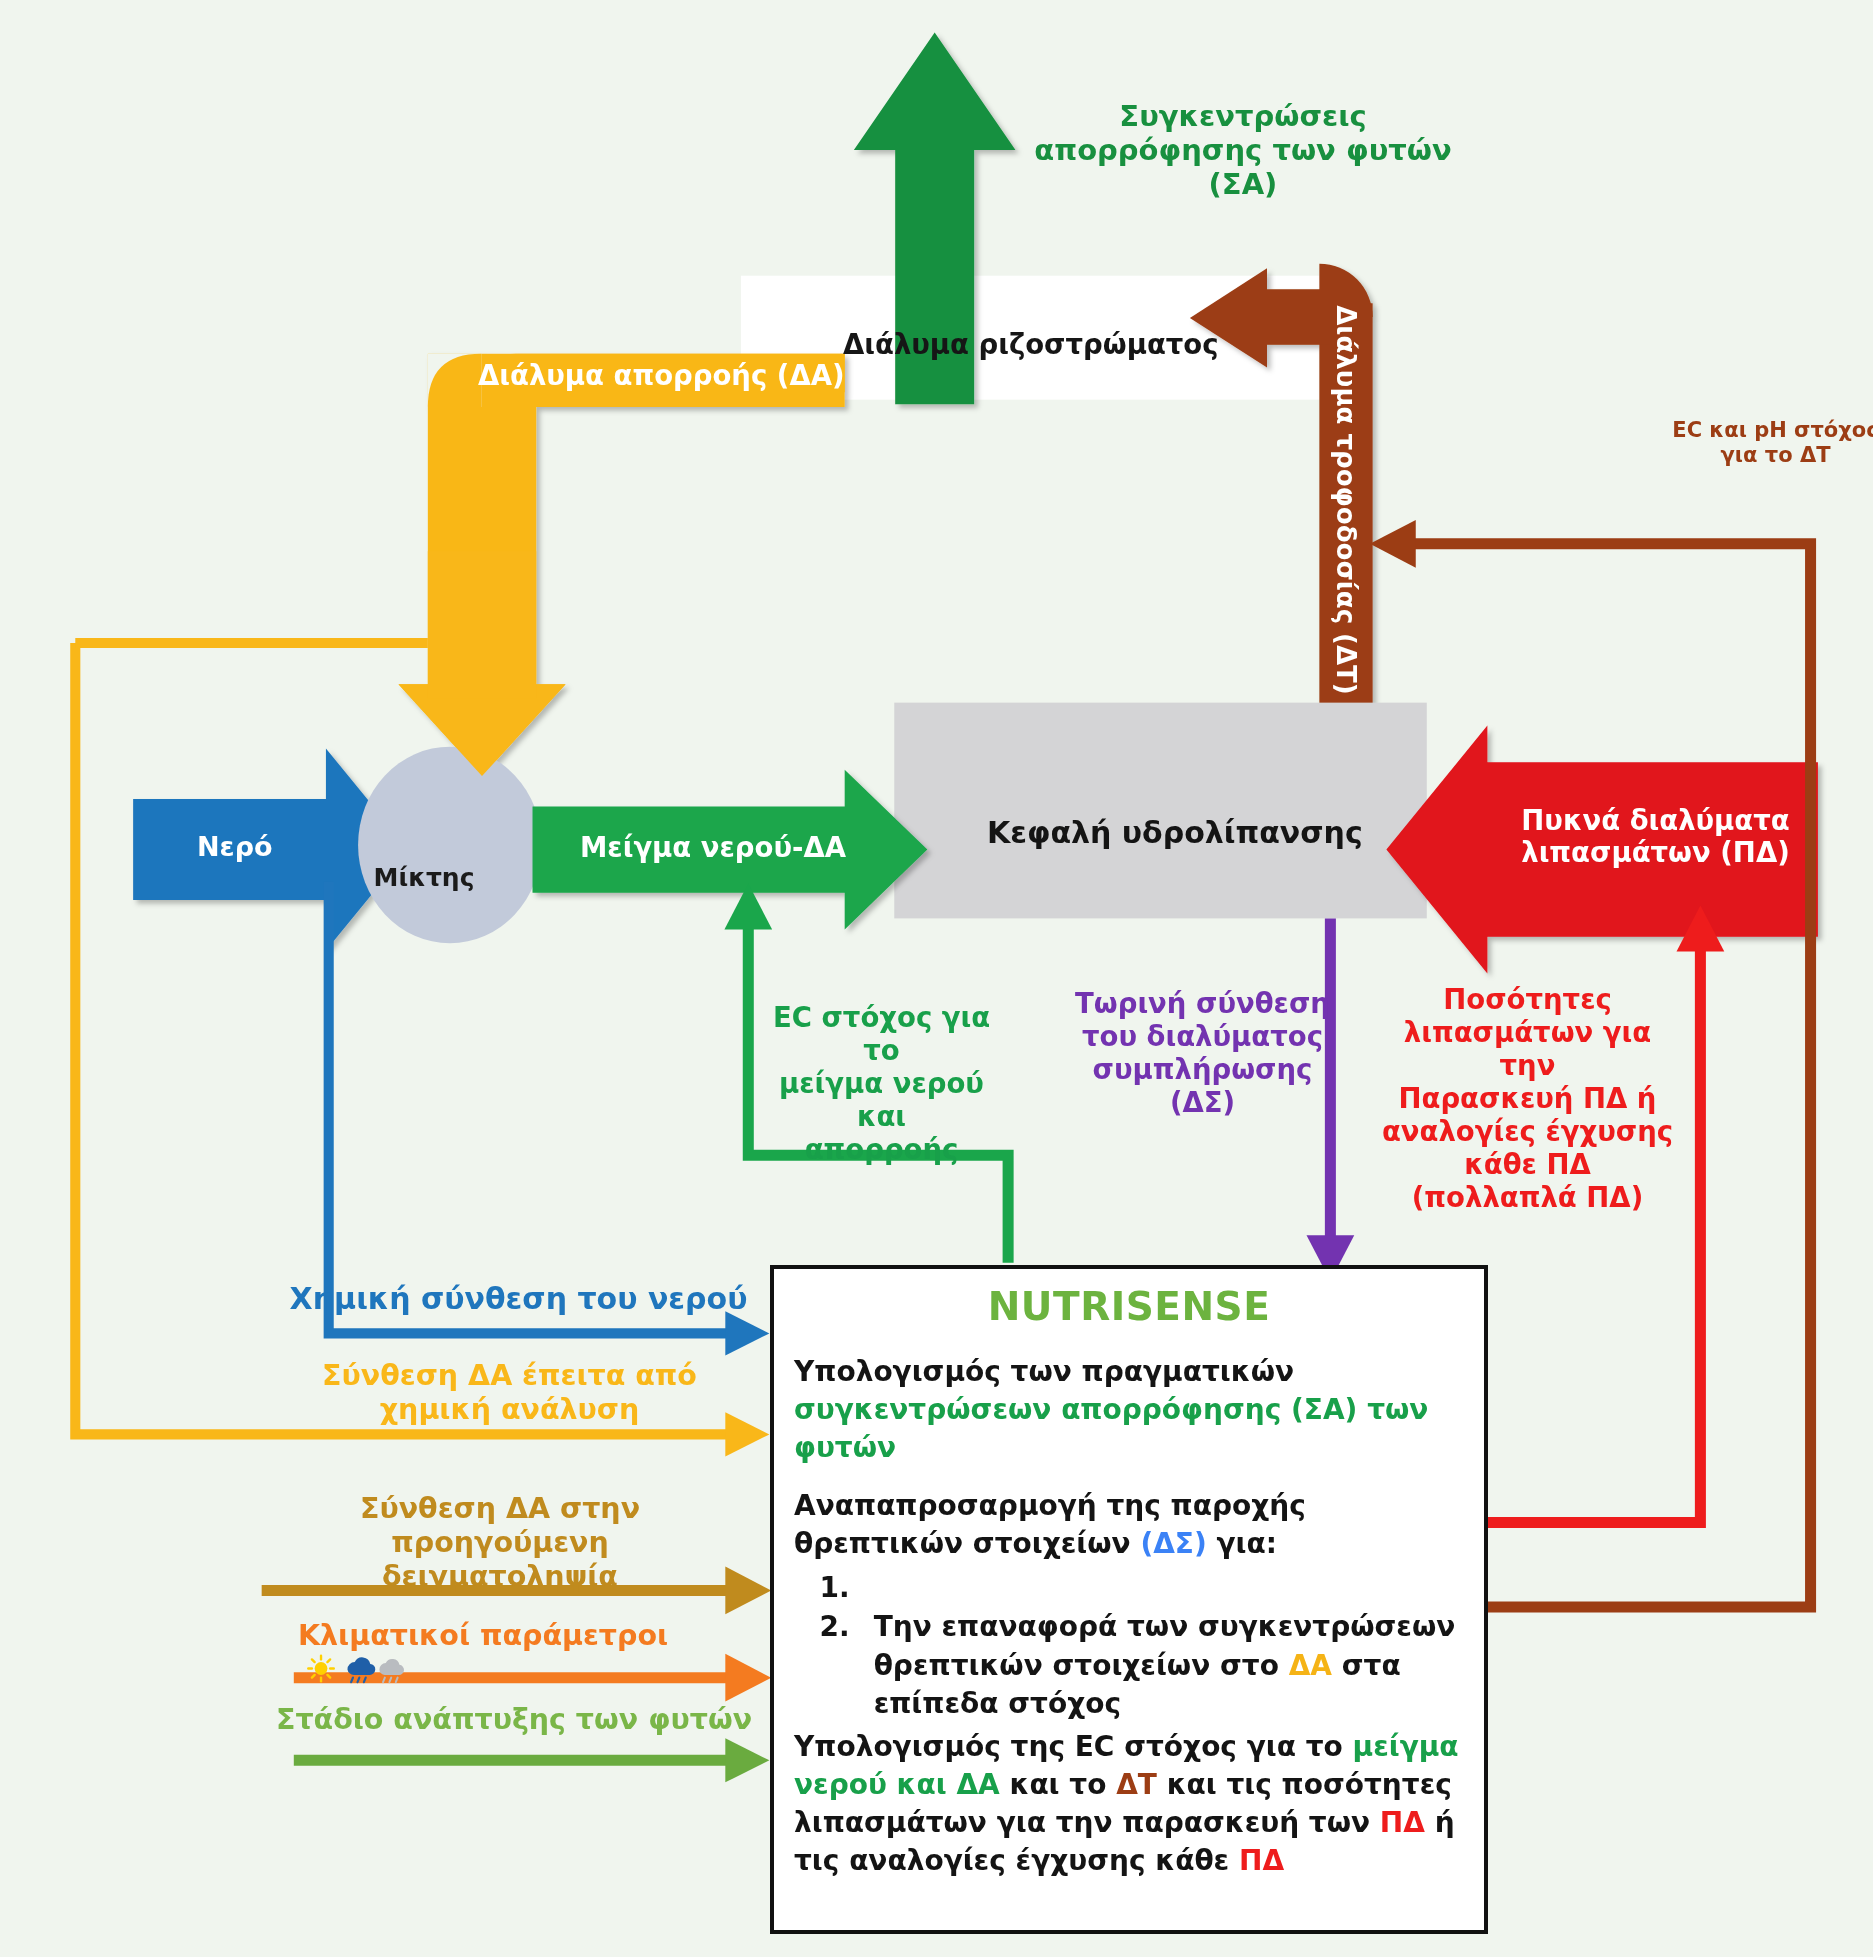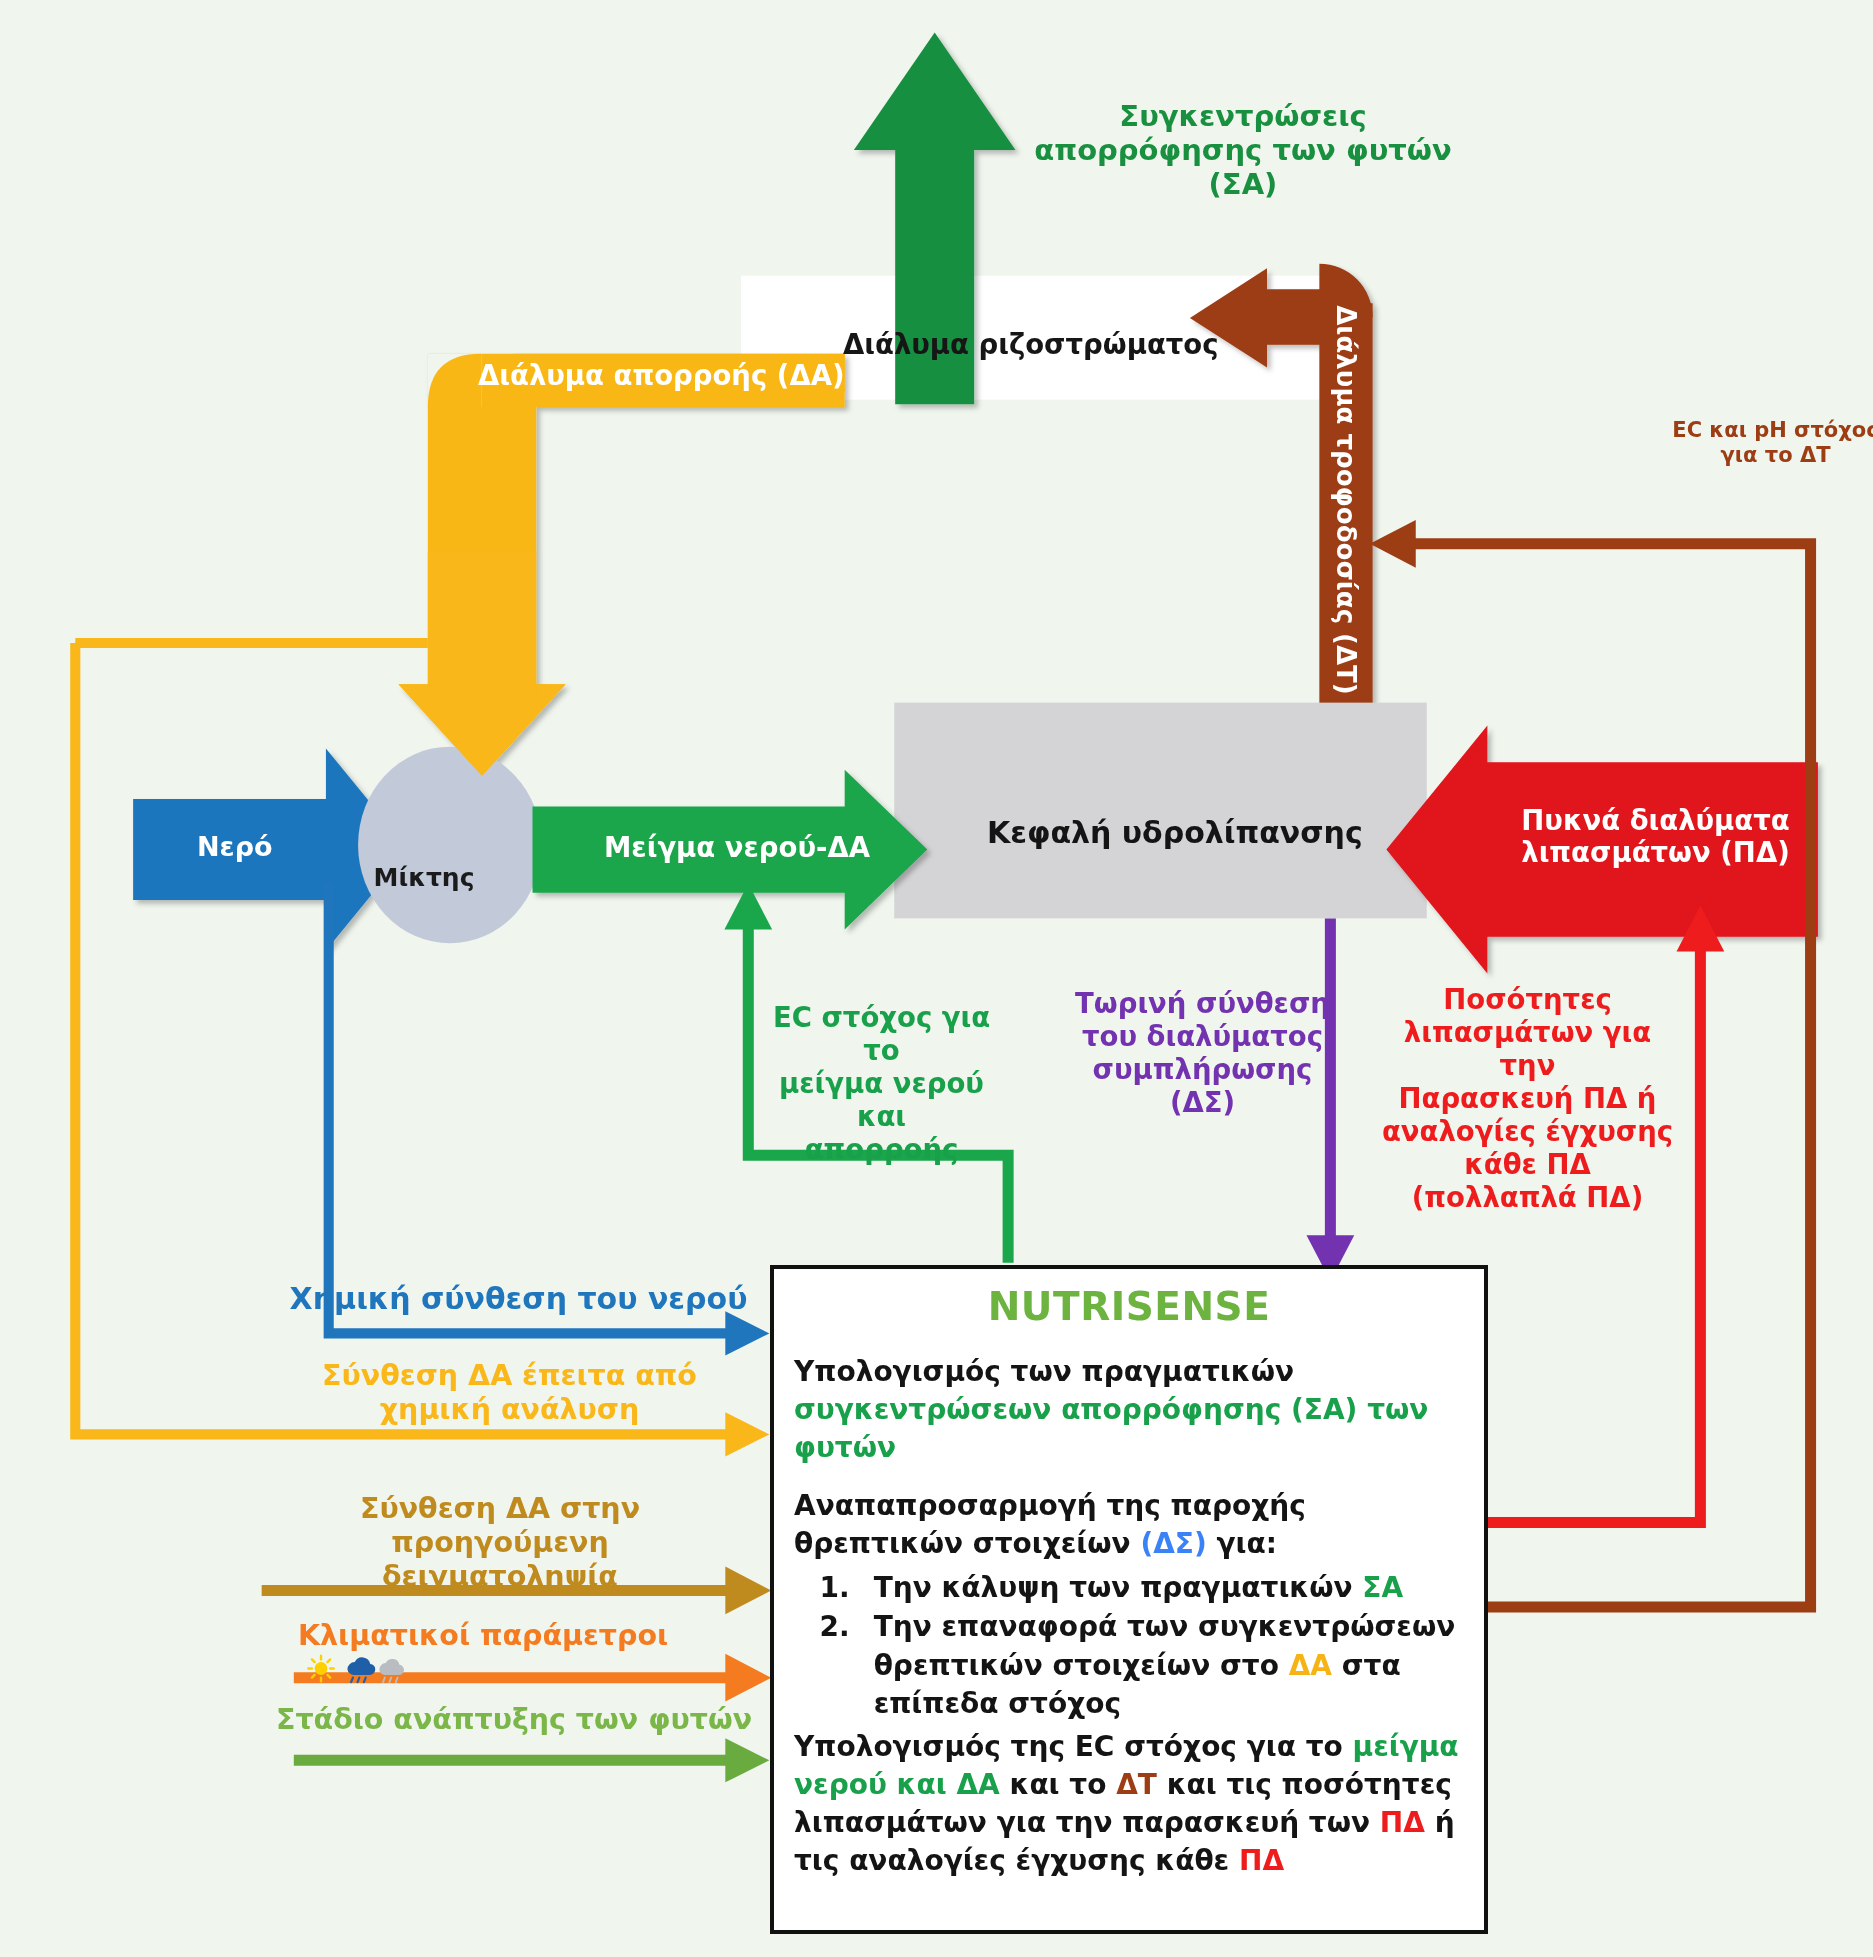--- a/index.html
+++ b/index.html
@@ -182,21 +182,21 @@
   <div class="lbl" style="left:1027px;top:99px;width:432px;color:#18903f;font-size:29px;">
     <span>Συγκεντρώσεις απορρόφησης των φυτών (ΣΑ)</span>
   </div>
 
   <div class="onarrow" style="left:478px;top:359px;font-size:27.5px;">Διάλυμα απορροής (ΔΑ)</div>
 
   <div class="onarrow" style="left:197px;top:831px;font-size:27px;">Νερό</div>
 
   <div class="onarrow" style="left:604px;top:831px;font-size:27.5px;">
   </div>
-  <div class="onarrow" style="left:604px;top:831px;font-size:27.5px;">Μείγμα νερού-ΔΑ</div>
+  <div class="onarrow" style="left:580px;top:831px;font-size:27.5px;">Μείγμα νερού-ΔΑ</div>
 
   <div class="lbl" style="left:1495px;top:804px;width:321px;color:#ffffff;font-size:27.5px;">
     <span>Πυκνά διαλύματα λιπασμάτων (ΠΔ)</span>
   </div>
 
   <div class="onarrow v" style="left:1346px;top:500px;font-size:26px;
        transform:translate(-50%,-50%) rotate(-90deg) scale(-1,-1);">Διάλυμα τροφοδοσίας (ΔΤ)</div>
 
   <div class="sl c" style="left:1592px;top:418px;width:367px;color:#9c3d14;font-size:21px;">
     <div>EC και pH στόχος</div>
@@ -284,21 +284,20 @@
     <div class="nsbody">
       <p>
         <span>Υπολογισμός των πραγματικών </span><span class="g">συγκεντρώσεων απορρόφησης (ΣΑ) των φυτών</span>
       </p>
       <p style="margin-bottom:5.5px;">
         <span>Αναπαπροσαρμογή της παροχής θρεπτικών στοιχείων </span><span class="pu">(ΔΣ)</span><span> για:</span>
       </p>
       <ol style="list-style:none;padding-left:0;margin-bottom:5.5px;">
         <li style="display:flex;gap:24px;margin-left:5.5px;">
           <span>1.</span>
-          <span><span>Την κάλυψη των πραγματικών </span><span class="g">ΣΑ</span></span>
         </li>
         <li style="display:flex;gap:24px;margin-left:5.5px;">
           <span>2.</span>
           <span><span>Την επαναφορά των συγκεντρώσεων θρεπτικών στοιχείων στο </span><span class="ye">ΔΑ</span><span> στα επίπεδα στόχος</span></span>
         </li>
       </ol>
       <p style="margin-bottom:16px;">
         <span>Υπολογισμός της EC στόχος για το </span><span class="g">μείγμα νερού και ΔΑ</span><span> και το </span><span class="br">ΔΤ</span><span> και τις ποσότητες λιπασμάτων για την παρασκευή των </span><span class="rd">ΠΔ</span><span> ή τις αναλογίες έγχυσης κάθε </span><span class="rd">ΠΔ</span>
       </p>
     </div>

